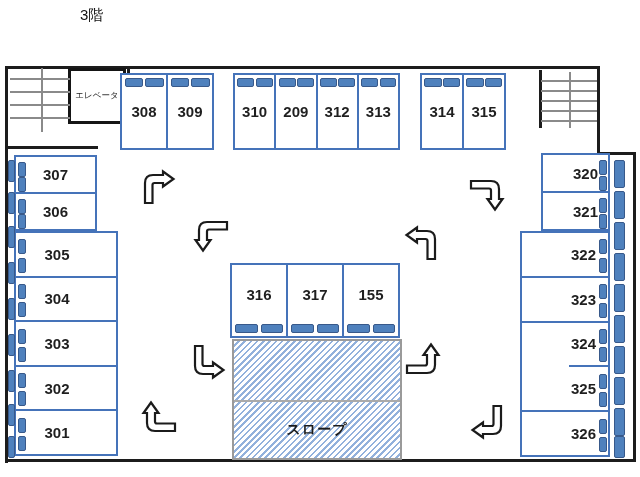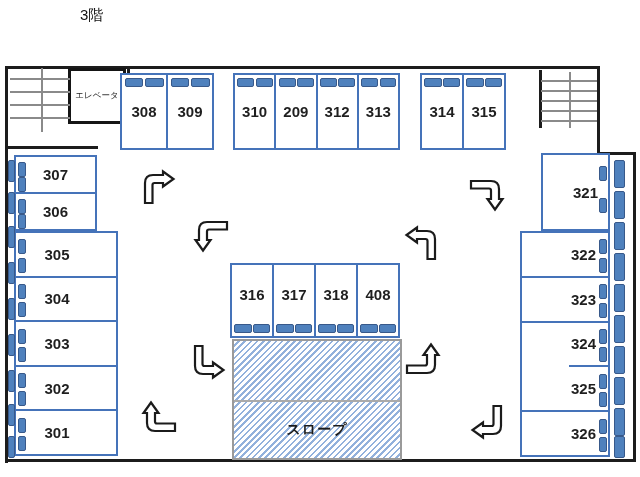--- a/index.html
+++ b/index.html
@@ -169,20 +169,25 @@
     <div class="stop v" style="left:2px;top:15%;"></div>
     <div class="stop v" style="left:2px;top:58%;"></div>
     <span class="num">301</span>
   </div>
 </div>
 
 <div class="block rows" style="left:541px;top:153px;width:69px;height:78px;">
   <div class="cell" style="justify-content:flex-end;padding-right:10px;">
     <div class="stop v" style="right:1px;top:15%;"></div>
     <div class="stop v" style="right:1px;top:58%;"></div>
+    <span class="num">320</span>
+  </div>
+  <div class="cell" style="justify-content:flex-end;padding-right:10px;">
+    <div class="stop v" style="right:1px;top:15%;"></div>
+    <div class="stop v" style="right:1px;top:58%;"></div>
     <span class="num">321</span>
   </div>
 </div>
 
 <div class="block rows" style="left:520px;top:231px;width:90px;height:226px;">
   <div class="cell" style="justify-content:flex-end;padding-right:12px;">
     <div class="stop v" style="right:1px;top:15%;"></div>
     <div class="stop v" style="right:1px;top:58%;"></div>
     <span class="num">322</span>
   </div>
@@ -215,26 +220,21 @@
     <span class="num">316</span>
   </div>
   <div class="cell" style="padding-bottom:12px;">
     <div class="stop hb" style="left:6%;width:38%;"></div>
     <div class="stop hb" style="left:53%;width:38%;"></div>
     <span class="num">317</span>
   </div>
   <div class="cell" style="padding-bottom:12px;">
     <div class="stop hb" style="left:6%;width:38%;"></div>
     <div class="stop hb" style="left:53%;width:38%;"></div>
-    <span class="num">318</span>
-  </div>
-  <div class="cell" style="padding-bottom:12px;">
-    <div class="stop hb" style="left:6%;width:38%;"></div>
-    <div class="stop hb" style="left:53%;width:38%;"></div>
-    <span class="num">408</span>
+    <span class="num">155</span>
   </div>
 </div>
 
 <div class="ramp">
   <div class="ramp-divider"></div>
   <div class="ramp-label">スロープ</div>
 </div>
 
 <div>
   <div class="pillar" style="left:8px;top:160px;width:5px;height:20px;"></div>

